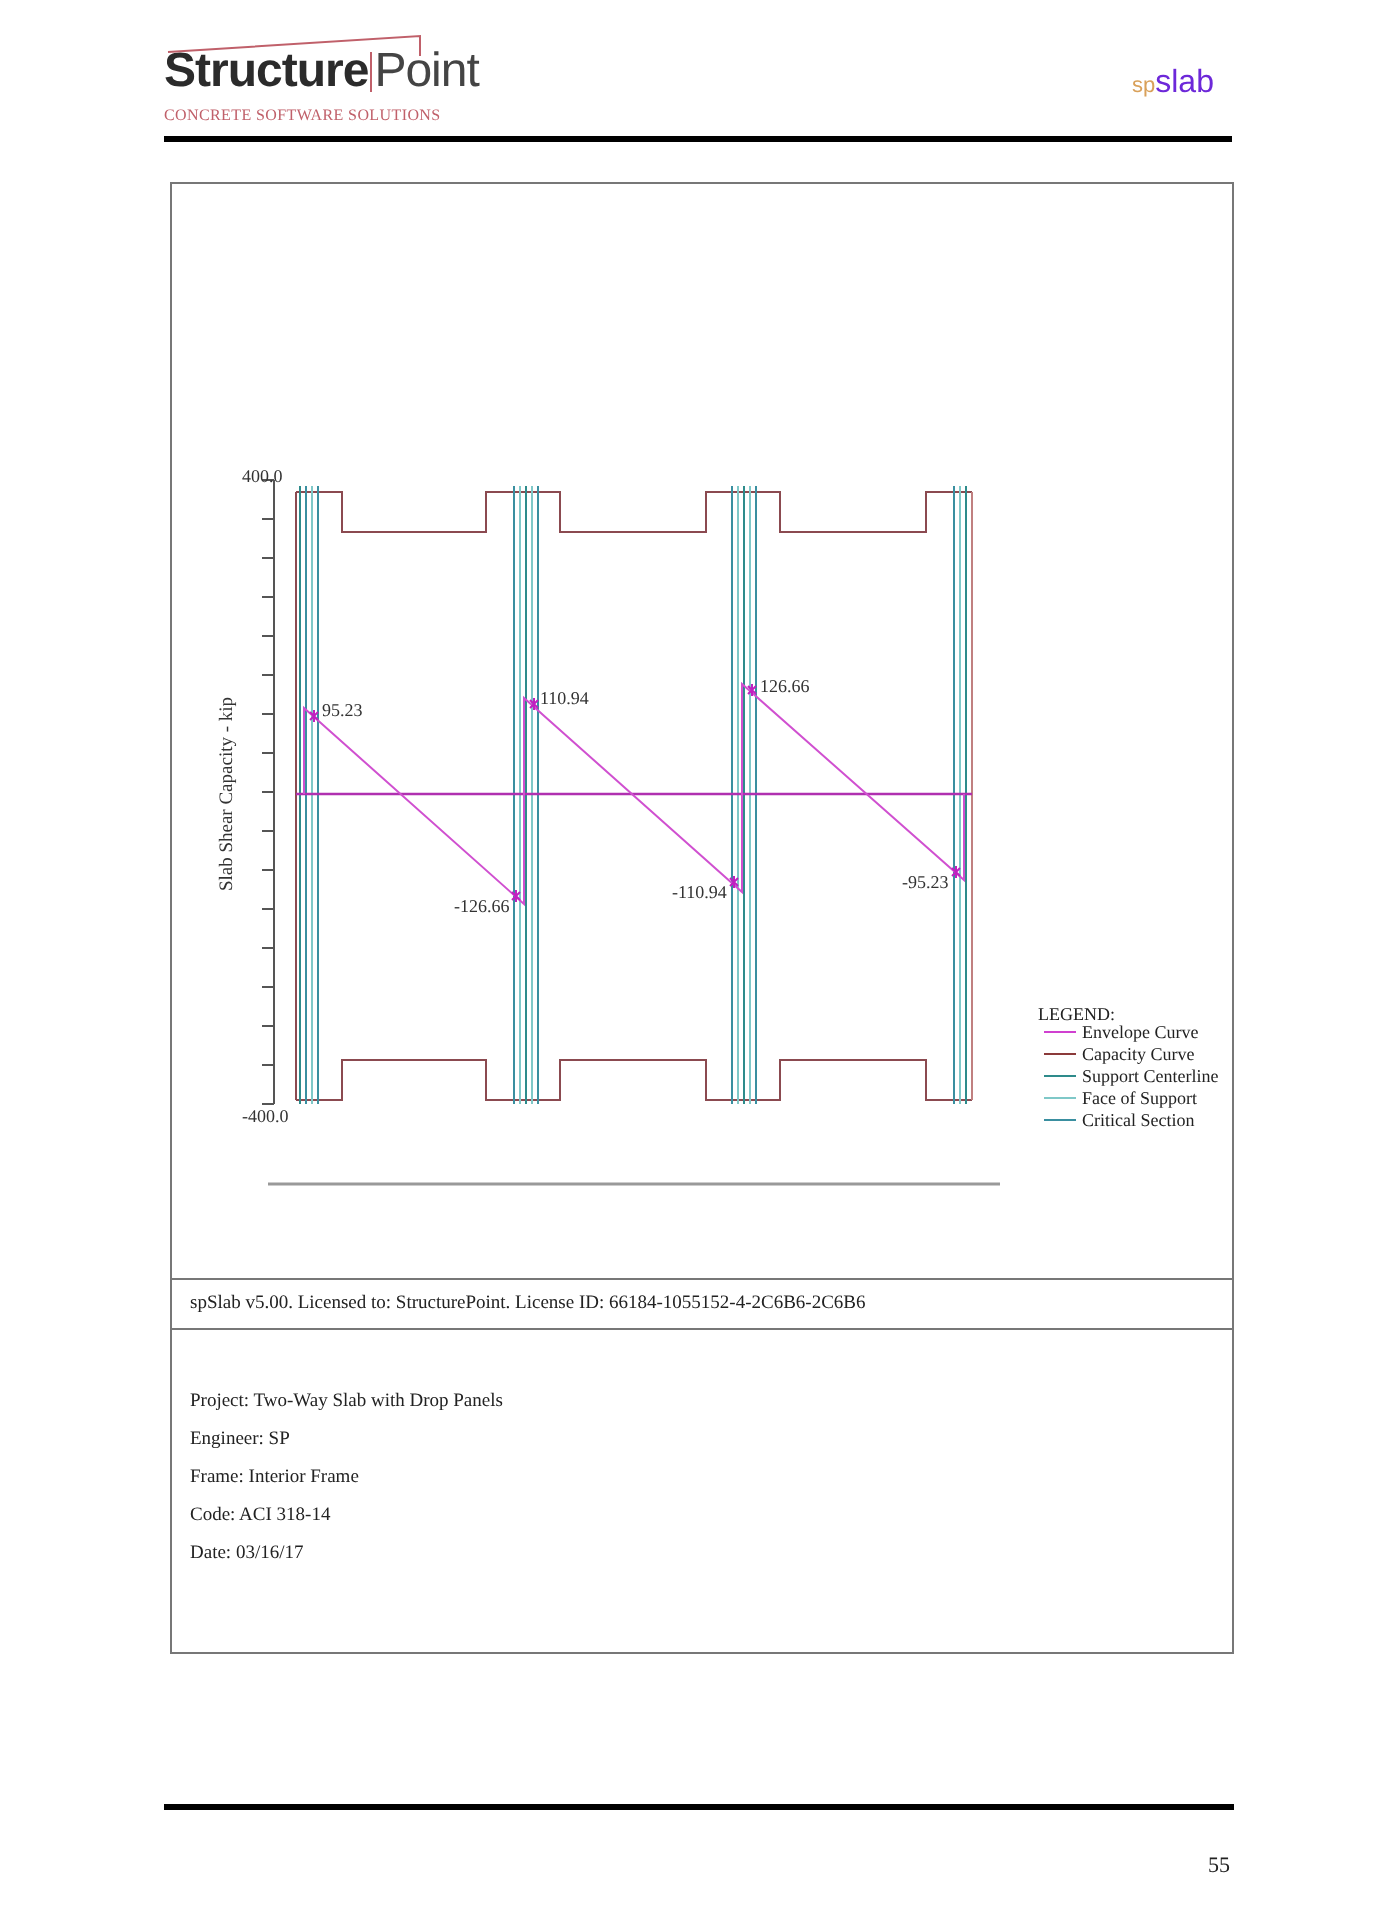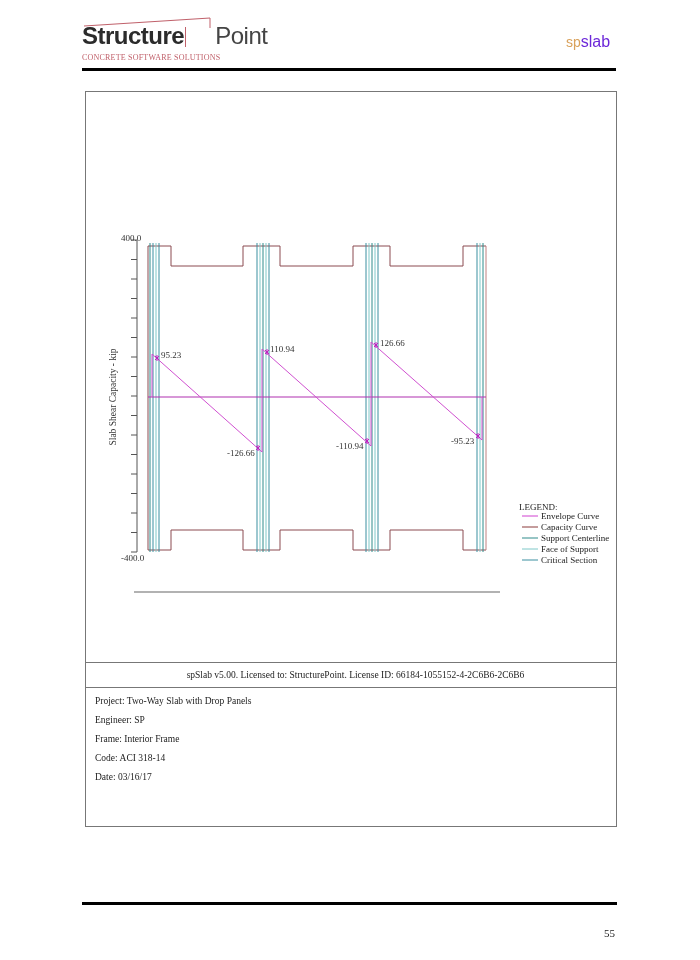--- a/index.html
+++ b/index.html
@@ -1,29 +1,29 @@
 <!DOCTYPE html>
 <html><head>
 <meta charset="utf-8">
 <style>
   html, body { margin:0; padding:0; background:#fff; }
   body { width:700px; height:960px; position:relative; overflow:hidden; font-family:"Liberation Serif", serif; color:#222; }
   .logo { position:absolute; left:82px; top:22px; }
   .logo-main { font-family:"Liberation Sans", sans-serif; font-size:24px; letter-spacing:-0.5px; color:#333; line-height:28px; }
   .logo-main b { font-weight:bold; color:#2b2b2b; }
-  .logo-main span.light { font-weight:normal; color:#444;padding-left:28px; }
+  .logo-main span.light { font-weight:normal; color:#444; }
   .logo-sub { font-family:Liberation Serif, serif; font-size:8px; color:#c0606a; letter-spacing:0.2px; margin-top:3px; }
   .logo-roof { position:absolute; left:0; top:-6px; }
   .brand-right { position:absolute; left:566px; top:33px; font-family:"Liberation Sans", sans-serif; font-size:16px; }
-  .brand-right .sp { color:#d9a15a; font-size:14px; }
+  .brand-right .sp { color:#d9a15a; font-size:11px; }
   .brand-right .slab { color:#6d28d9; font-weight:normal; }
   .rule-top { position:absolute; left:82px; top:68px; width:534px; height:3px; background:#000; }
   .frame { position:absolute; left:85px; top:91px; width:530px; height:734px; border:1px solid #777; }
   .plot { position:absolute; left:0; top:0; }
-  .license { position:absolute; left:85px; top:662px; width:531px; height:24px; border-top:1px solid #777; border-bottom:1px solid #777; font-size:9.5px; line-height:24px;text-align:center; }
+  .license { position:absolute; left:85px; top:639px; width:531px; height:24px; border-top:1px solid #777; border-bottom:1px solid #777; font-size:9.5px; line-height:24px; }
   .license span { padding-left:10px; }
   .info { position:absolute; left:95px; top:692px; font-size:9.5px; }
   .info div { height:19px; line-height:19px; }
   .rule-bottom { position:absolute; left:82px; top:902px; width:535px; height:3px; background:#000; }
   .page-num { position:absolute; left:604px; top:907px; font-size:11px;margin-top:20px; }
 </style>
 </head>
 <body>
 
 <div class="logo">

